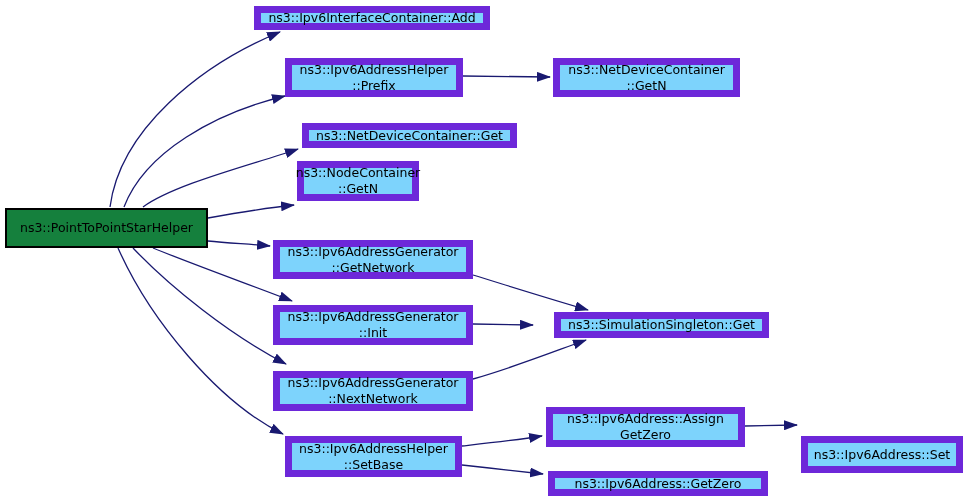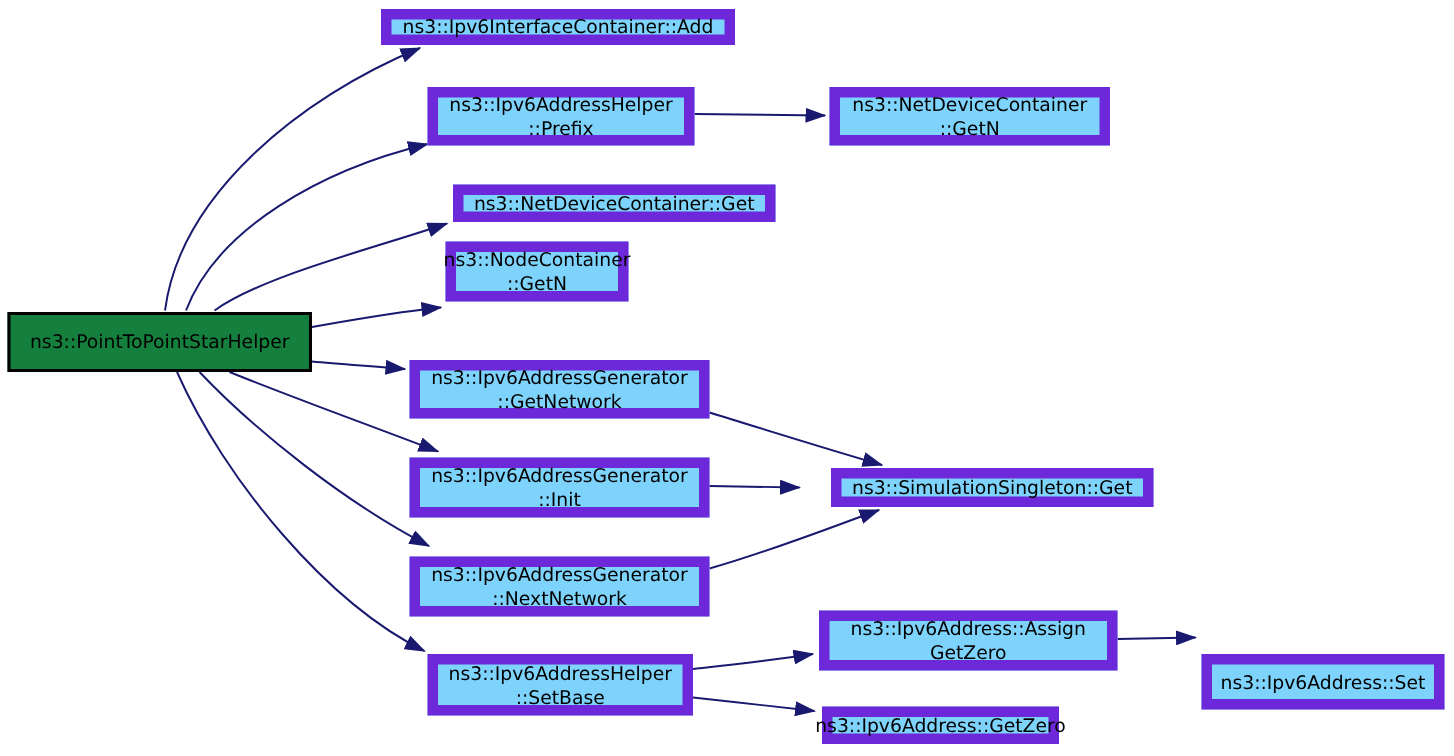--- a/index.html
+++ b/index.html
@@ -56,21 +56,21 @@
   .n-ndc-getn      { left: 553px; top: 58px;  width: 187px; height: 39px; }
   .n-ndc-get       { left: 266px; top: 123px; width: 215px; height: 25px; margin-left: 36px; }
   .n-node-getn     { left: 297px; top: 161px; width: 122px; height: 40px; justify-content: center; }
   .n-getnetwork    { left: 273px; top: 240px; width: 200px; height: 39px; }
   .n-init          { left: 273px; top: 305px; width: 200px; height: 40px; }
   .n-nextnetwork   { left: 273px; top: 371px; width: 200px; height: 40px; }
   .n-setbase       { left: 285px; top: 436px; width: 177px; height: 41px; }
   .n-simget        { left: 554px; top: 312px; width: 215px; height: 26px; }
   .n-combineprefix { left: 546px; top: 407px; width: 199px; height: 40px; }
   .n-set           { left: 801px; top: 436px; width: 162px; height: 37px; }
-  .n-getzero       { left: 548px; top: 471px; width: 158px; height: 25px; }
+  .n-getzero       { left: 548px; top: 471px; width: 220px; height: 25px; }
 </style>
 </head>
 <body>
 
 <div class="canvas">
 
   <svg class="edge-layer" width="969" height="504" viewBox="0 0 969 504" xmlns="http://www.w3.org/2000/svg">
     <defs>
       <marker id="arrow" viewBox="0 0 14 10" markerWidth="14" markerHeight="10" refX="13" refY="5" orient="auto" markerUnits="userSpaceOnUse">
         <path d="M0,0 L14,5 L0,10 Z" fill="#191970"></path>

